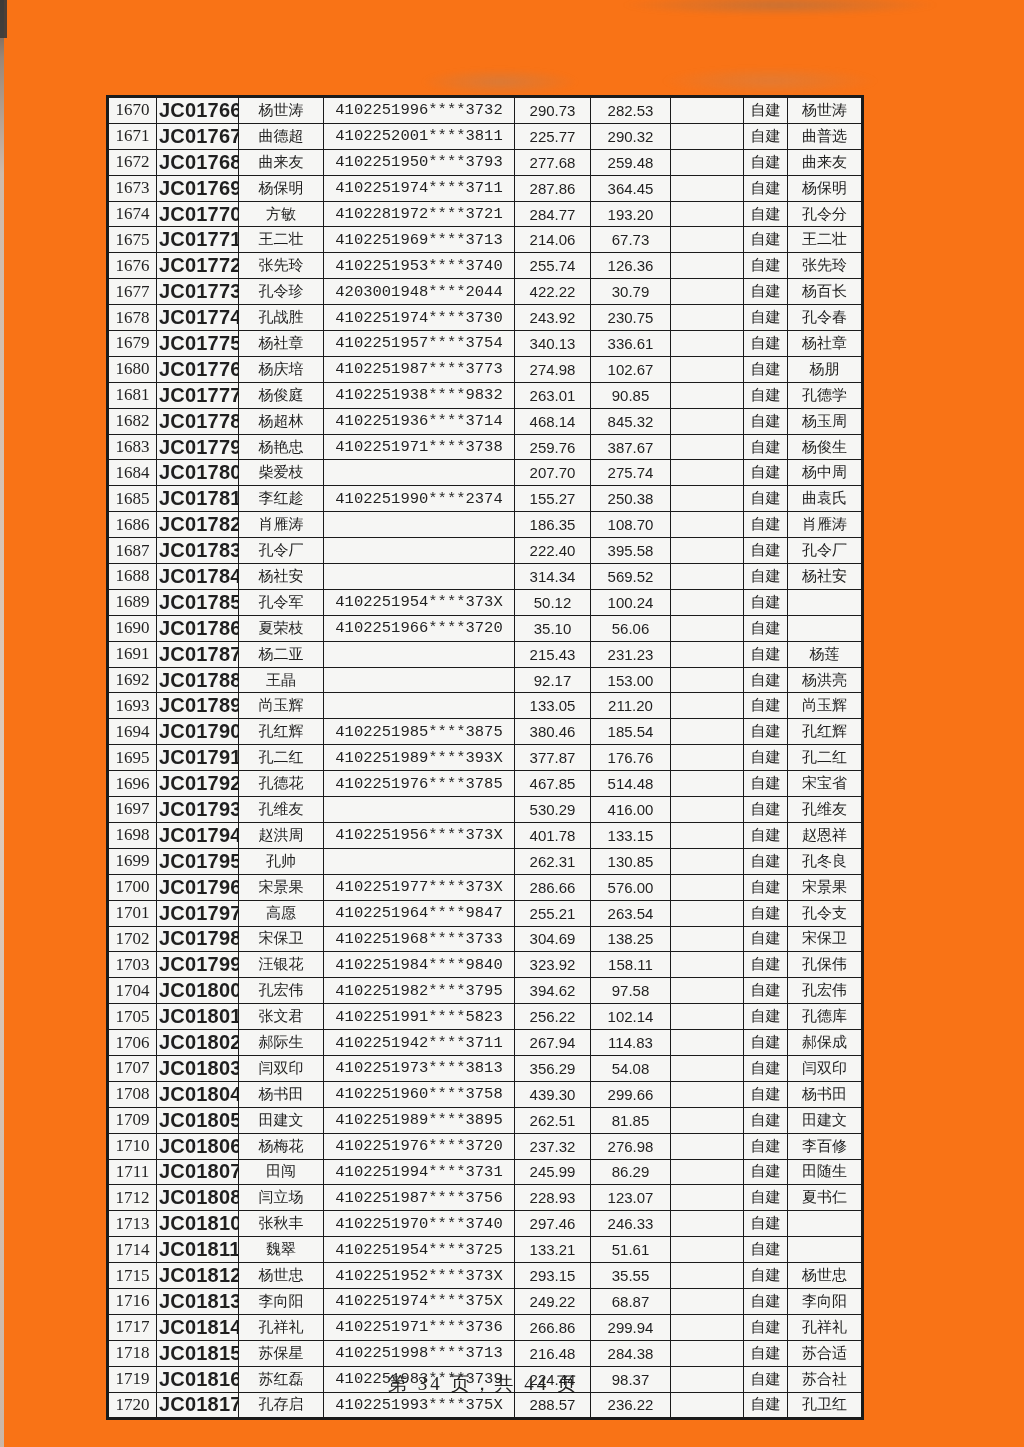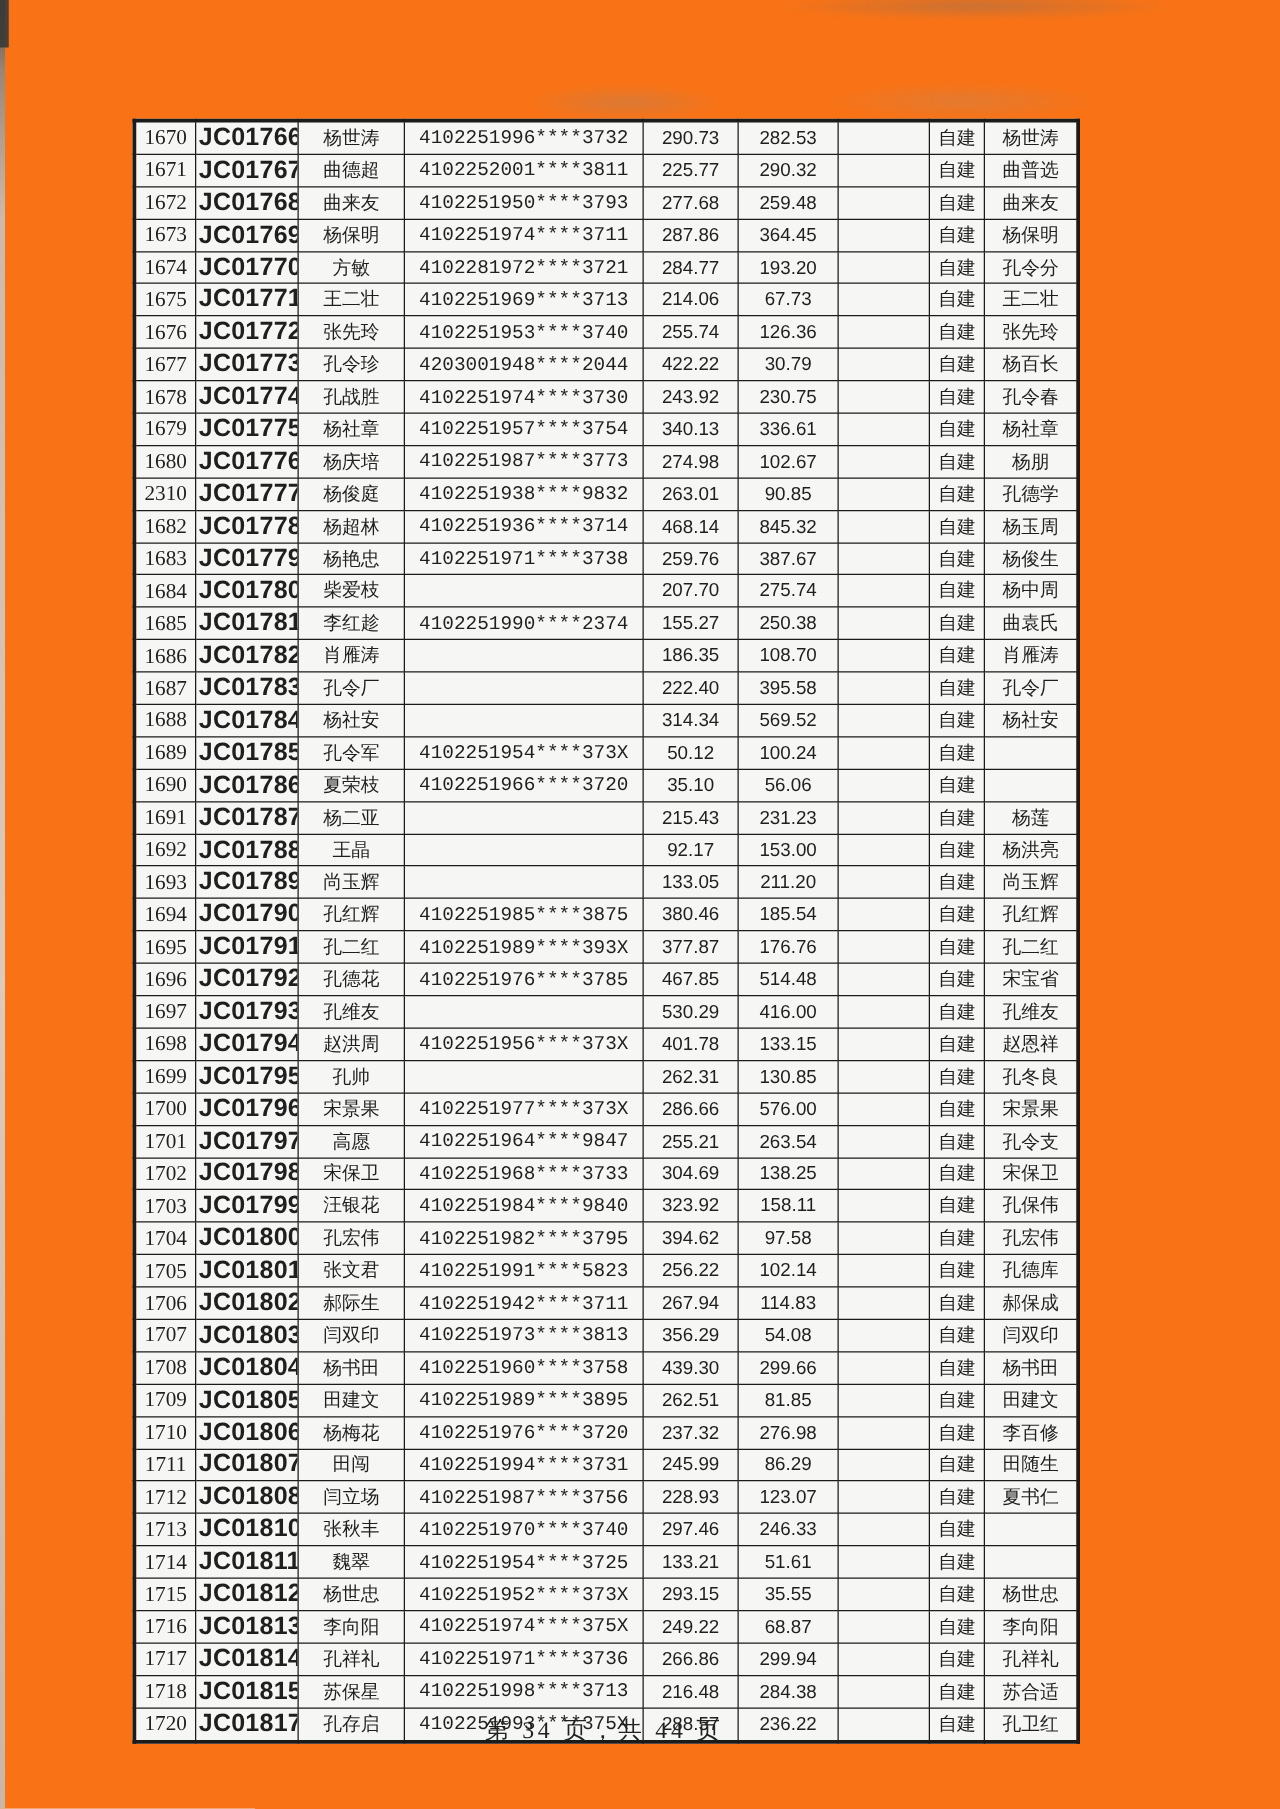--- a/index.html
+++ b/index.html
@@ -257,21 +257,21 @@
     <td class="c-name">杨庆培</td>
     <td class="c-id">4102251987****3773</td>
     <td class="c-val">274.98</td>
     <td class="c-val">102.67</td>
     <td class="c-blank"></td>
     <td class="c-build">自建</td>
     <td class="c-name2">杨朋</td>
   </tr>
 
   <tr>
-    <td class="c-seq">2310</td>
+    <td class="c-seq">1681</td>
     <td class="c-code">JC01777</td>
     <td class="c-name">杨俊庭</td>
     <td class="c-id">4102251938****9832</td>
     <td class="c-val">263.01</td>
     <td class="c-val">90.85</td>
     <td class="c-blank"></td>
     <td class="c-build">自建</td>
     <td class="c-name2">孔德学</td>
   </tr>
 
@@ -712,20 +712,31 @@
     <td class="c-code">JC01815</td>
     <td class="c-name">苏保星</td>
     <td class="c-id">4102251998****3713</td>
     <td class="c-val">216.48</td>
     <td class="c-val">284.38</td>
     <td class="c-blank"></td>
     <td class="c-build">自建</td>
     <td class="c-name2">苏合适</td>
   </tr>
 
+  <tr>
+    <td class="c-seq">1719</td>
+    <td class="c-code">JC01816</td>
+    <td class="c-name">苏红磊</td>
+    <td class="c-id">4102251983****3739</td>
+    <td class="c-val">224.44</td>
+    <td class="c-val">98.37</td>
+    <td class="c-blank"></td>
+    <td class="c-build">自建</td>
+    <td class="c-name2">苏合社</td>
+  </tr>
 
   <tr>
     <td class="c-seq">1720</td>
     <td class="c-code">JC01817</td>
     <td class="c-name">孔存启</td>
     <td class="c-id">4102251993****375X</td>
     <td class="c-val">288.57</td>
     <td class="c-val">236.22</td>
     <td class="c-blank"></td>
     <td class="c-build">自建</td>

